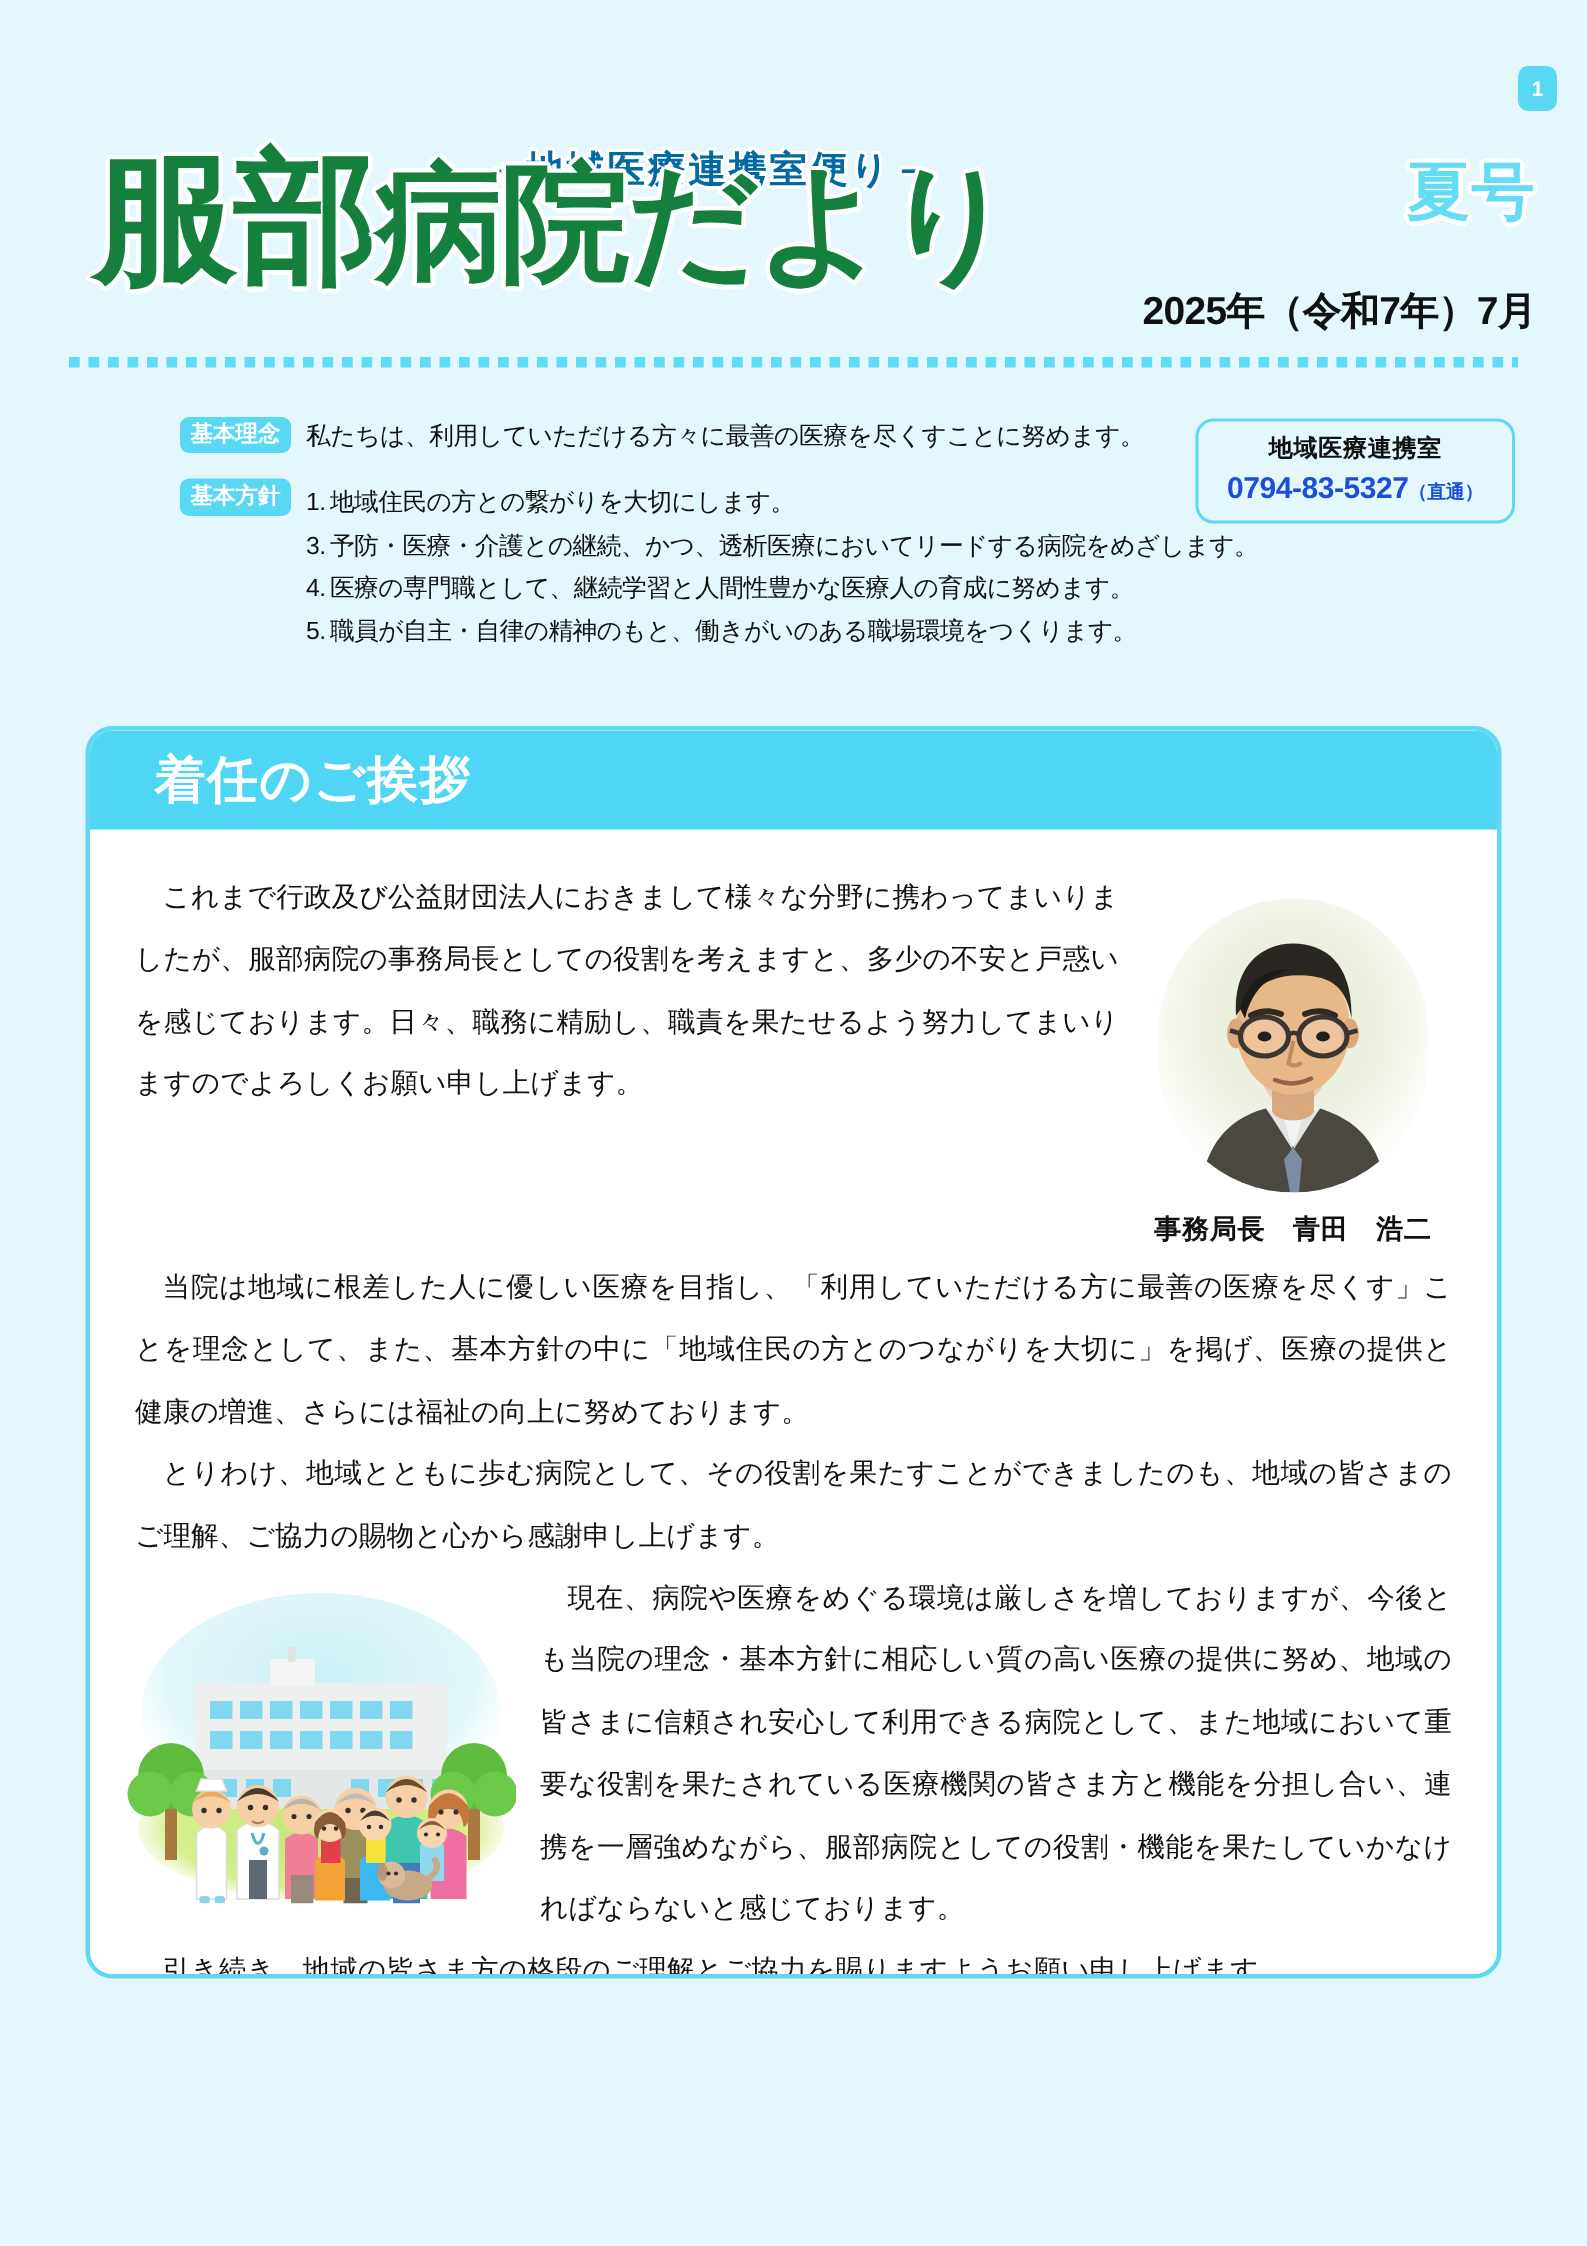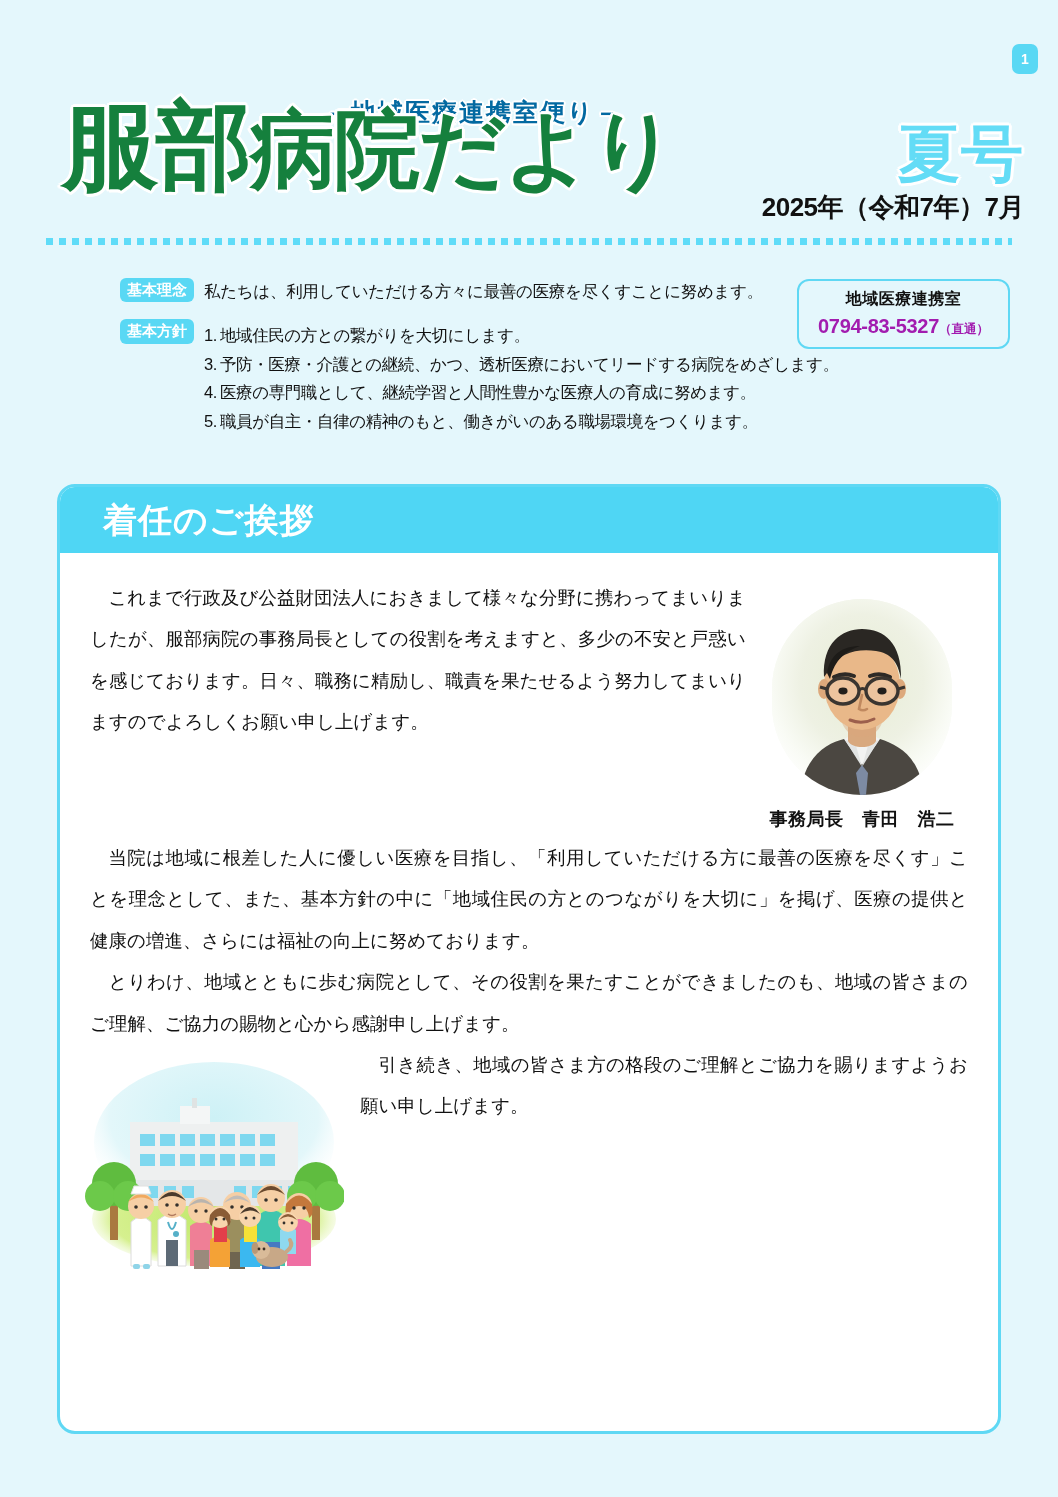--- a/index.html
+++ b/index.html
@@ -69,22 +69,22 @@
        3px 0 0 #fff, -3px 0 0 #fff, 0 3px 0 #fff, 0 -3px 0 #fff,
        2px 2px 0 #fff, -2px 2px 0 #fff, 2px -2px 0 #fff, -2px -2px 0 #fff,
        3px 1px 0 #fff, -3px 1px 0 #fff, 1px 3px 0 #fff, 1px -3px 0 #fff;
   }
   .logo-main .lg-a { font-size: 96px; }
   .logo-main .lg-b { font-size: 86px; }
 
   .issue-label {
     position: absolute;
     right: 34px;
-    top: 112px;
-    font-size: 62px;
+    top: 100px;
+    font-size: 42px;
     font-weight: bold;
     color: #63dcf6;
     letter-spacing: 1px;
     text-shadow:
        3px 0 0 #fff, -3px 0 0 #fff, 0 3px 0 #fff, 0 -3px 0 #fff,
        2px 2px 0 #fff, -2px 2px 0 #fff, 2px -2px 0 #fff, -2px -2px 0 #fff;
     white-space: nowrap;
   }
 
   .issue-date {
@@ -174,37 +174,37 @@
   .contact-title {
     font-size: 16px;
     font-weight: bold;
     color: #111;
     letter-spacing: 0.5px;
     margin-bottom: 5px;
   }
   .contact-phone {
     font-size: 20px;
     font-weight: bold;
-    color: #a21caf;
+    color: #1d4ed8;
     letter-spacing: -0.3px;
     white-space: nowrap;
   }
   .contact-phone .direct {
     font-size: 12.5px;
     font-weight: bold;
     letter-spacing: 0;
   }
 
   
   .article-card {
     position: absolute;
     left: 57px;
     top: 484px;
     width: 944px;
-    height: 950px;
+    height: 835px;
     background: #ffffff;
     border: 3px solid #5fd8f4;
     border-radius: 18px;
     overflow: hidden;
   }
 
   .article-header {
     height: 66px;
     background: #4fd6f4;
     border-radius: 14px 14px 0 0;
@@ -525,15 +525,16 @@
           <ellipse cx="188" cy="203" rx="16" ry="10" fill="#c8a887"></ellipse>
           <circle cx="177" cy="196" r="9" fill="#d9bb99"></circle>
           <ellipse cx="171" cy="194" rx="3.5" ry="6" fill="#b99876"></ellipse>
           <circle cx="175" cy="195" r="1.4" fill="#3a3027"></circle>
             <circle cx="180" cy="195" r="1.4" fill="#3a3027"></circle>
           <path d="M202 198 q8 -6 4 -12" stroke="#c8a887" stroke-width="4" fill="none" stroke-linecap="round"></path>
         </g>
       </svg>
     </div>
 
+    <p class="para">現在、病院や医療をめぐる環境は厳しさを増しておりますが、今後とも当院の理念・基本方針に相応しい質の高い医療の提供に努め、地域の皆さまに信頼され安心して利用できる病院として、また地域において重要な役割を果たされている医療機関の皆さま方と機能を分担し合い、連携を一層強めながら、服部病院としての役割・機能を果たしていかなければならないと感じております。</p>
     <p class="para">引き続き、地域の皆さま方の格段のご理解とご協力を賜りますようお願い申し上げます。</p>
   </div>
 </div>
 
 </body></html>

